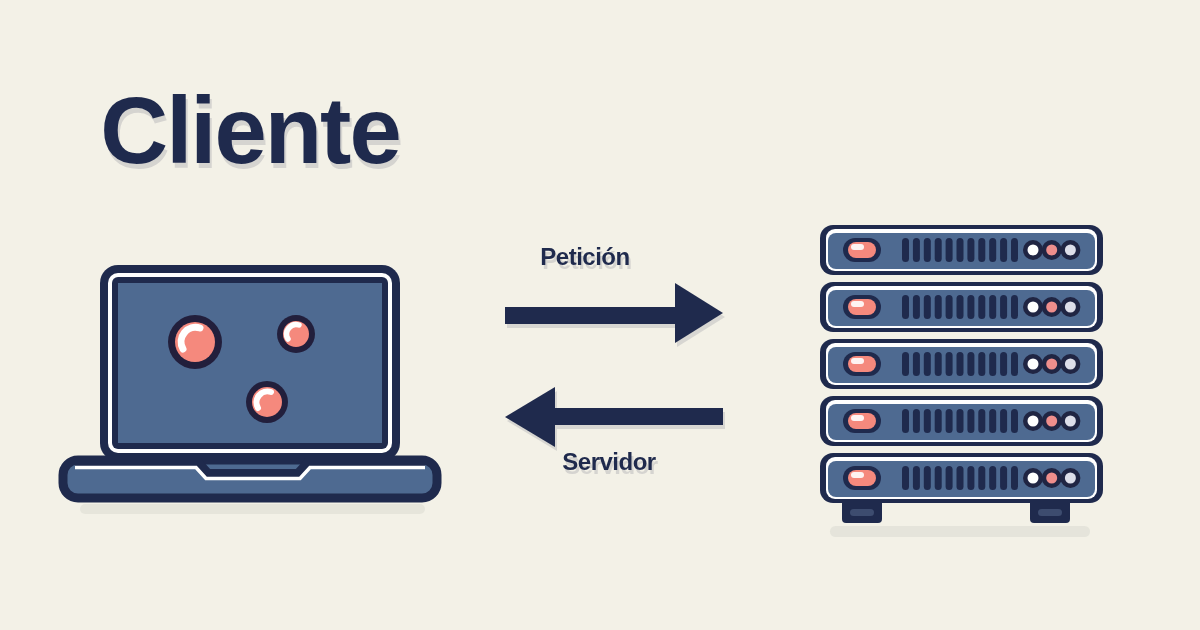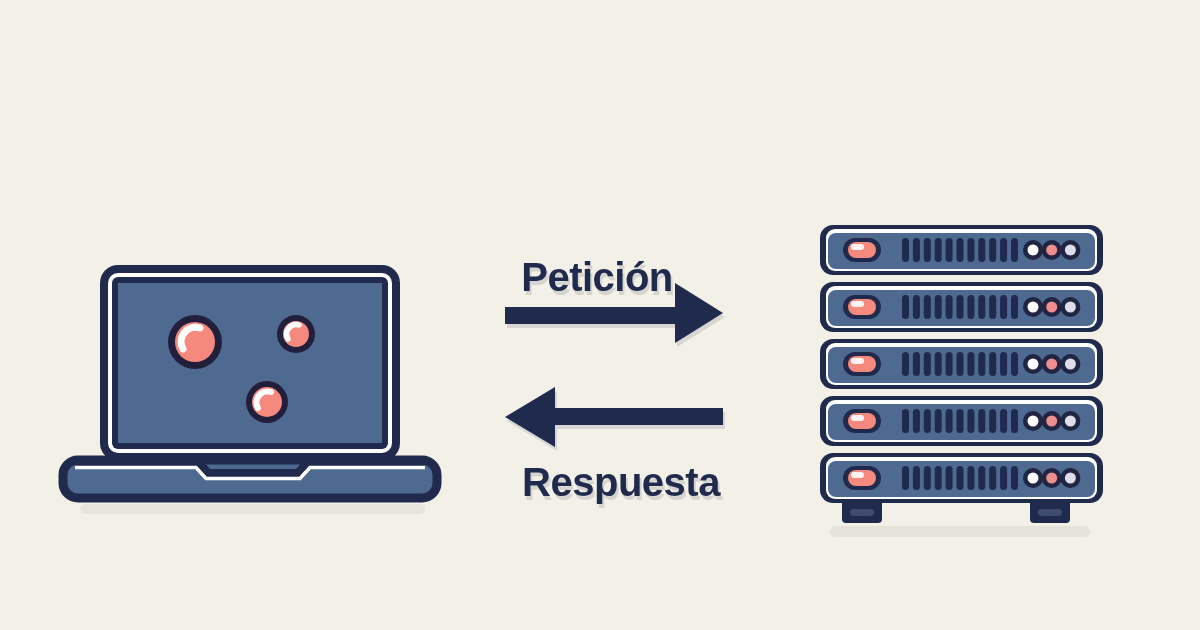--- a/index.html
+++ b/index.html
@@ -29,23 +29,23 @@
     letter-spacing:-2px;
     line-height:1;
     color:var(--navy);
     text-shadow:2px 5px 0 rgba(32,38,70,0.14);
     white-space:nowrap;
   }
   .title-client{left:20px;top:84px;}
   .title-server{left:727px;top:84px;}
   .flow-label{
     position:absolute;
-    margin:12px;
+    margin:0;
     text-align:center;
-    font-size:40px;
+    font-size:24px;
     font-weight:800;
     letter-spacing:-0.5px;
     color:var(--navy);
     text-shadow:2px 4px 0 rgba(32,38,70,0.14);
     white-space:nowrap;
   }
   .label-request{left:500px;top:243px;width:170px;}
   .label-response{left:509px;top:448px;width:200px;}
   .arrow{position:absolute;filter:drop-shadow(2px 4px 0 rgba(32,38,70,0.13));}
   .arrow-request{left:505px;top:280px;}
@@ -62,20 +62,21 @@
   .f-soft{fill:var(--soft);}
   .f-slot{fill:#3D4C6F;}
   .s-navy{stroke:var(--navy);fill:none;}
   .s-white{stroke:#FFFFFF;fill:none;}
 </style>
 </head>
 <body>
 
 <div class="canvas">
 
+  <h1 class="title title-client">Cliente</h1>
 
   <svg class="laptop" width="390" height="262" viewBox="0 0 390 262">
 
     <rect class="f-soft" x="25" y="246" width="345" height="10" rx="5" opacity="0.8"></rect>
 
     <g>
       <rect class="f-navy" x="45" y="7" width="300" height="196" rx="18"></rect>
       <rect class="f-white" x="53" y="15" width="284" height="180" rx="10"></rect>
       <rect class="f-navy" x="57" y="19" width="276" height="172" rx="6"></rect>
       <rect class="f-blue" x="63" y="25" width="264" height="160"></rect>
@@ -107,21 +108,21 @@
   <p class="flow-label label-request">Petición</p>
   <svg class="arrow arrow-request" width="222" height="66" viewBox="0 0 222 66">
     <rect class="f-navy" x="0" y="27" width="175" height="17"></rect>
     <polygon class="f-navy" points="170,3 218,33 170,63"></polygon>
   </svg>
 
   <svg class="arrow arrow-response" width="222" height="64" viewBox="0 0 222 64">
     <rect class="f-navy" x="48" y="23" width="172" height="17"></rect>
     <polygon class="f-navy" points="52,2 2,32 52,62"></polygon>
   </svg>
-  <p class="flow-label label-response">Respuesta</p>
+  <p class="flow-label label-response">Servidor</p>
 
   <svg class="server" width="292" height="325" viewBox="0 0 292 325">
     <defs>
       <g id="server-unit">
         <rect class="f-navy" x="0" y="0" width="283" height="50" rx="13"></rect>
         <rect class="f-white" x="6" y="4" width="271" height="42" rx="9"></rect>
         <rect class="f-blue" x="8" y="8" width="267" height="36" rx="8"></rect>
         <g>
           <rect class="f-navy" x="23" y="13" width="38" height="24" rx="12"></rect>
           <rect class="f-salmon" x="28" y="17" width="28" height="16" rx="8"></rect>

